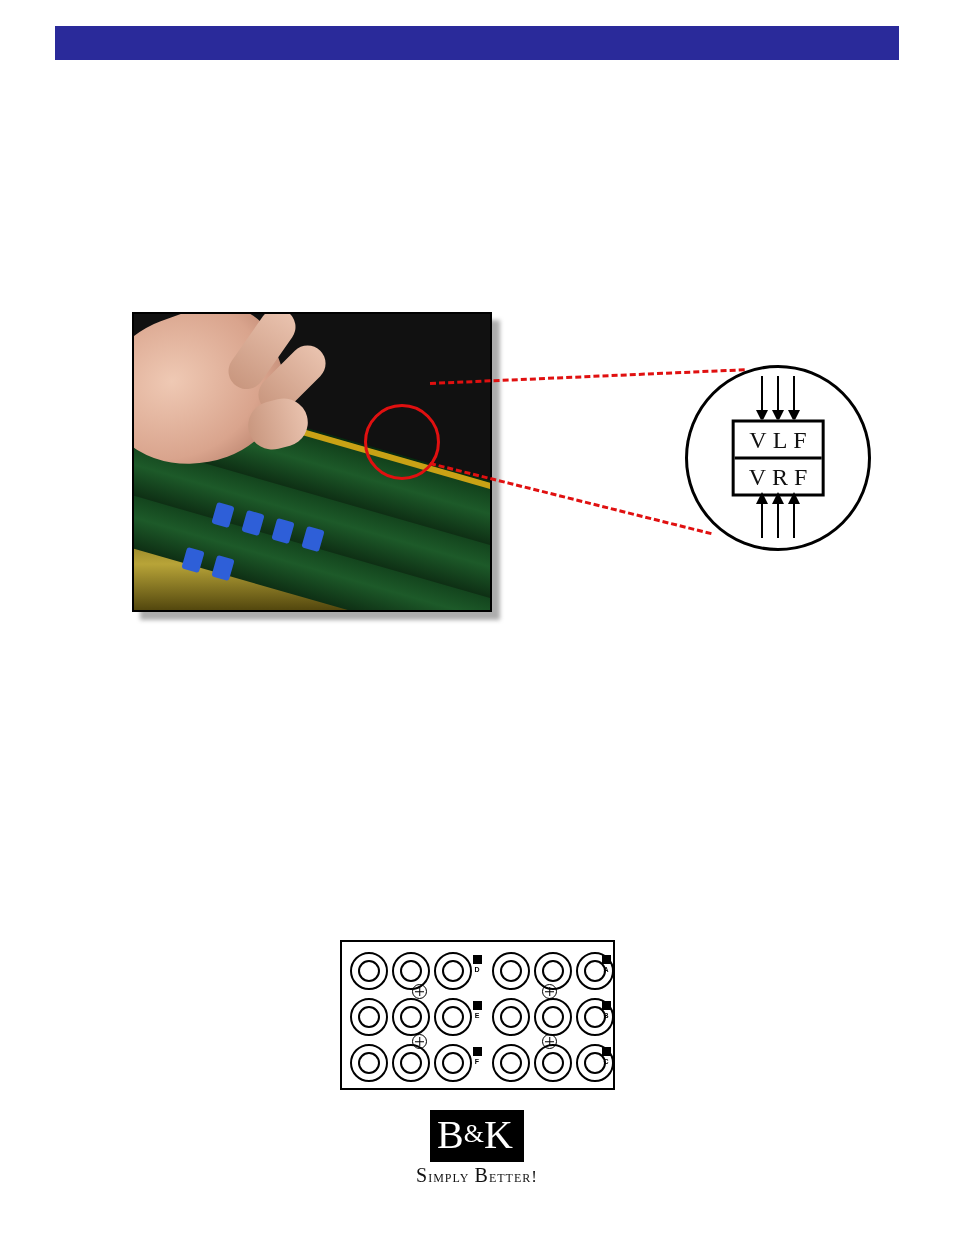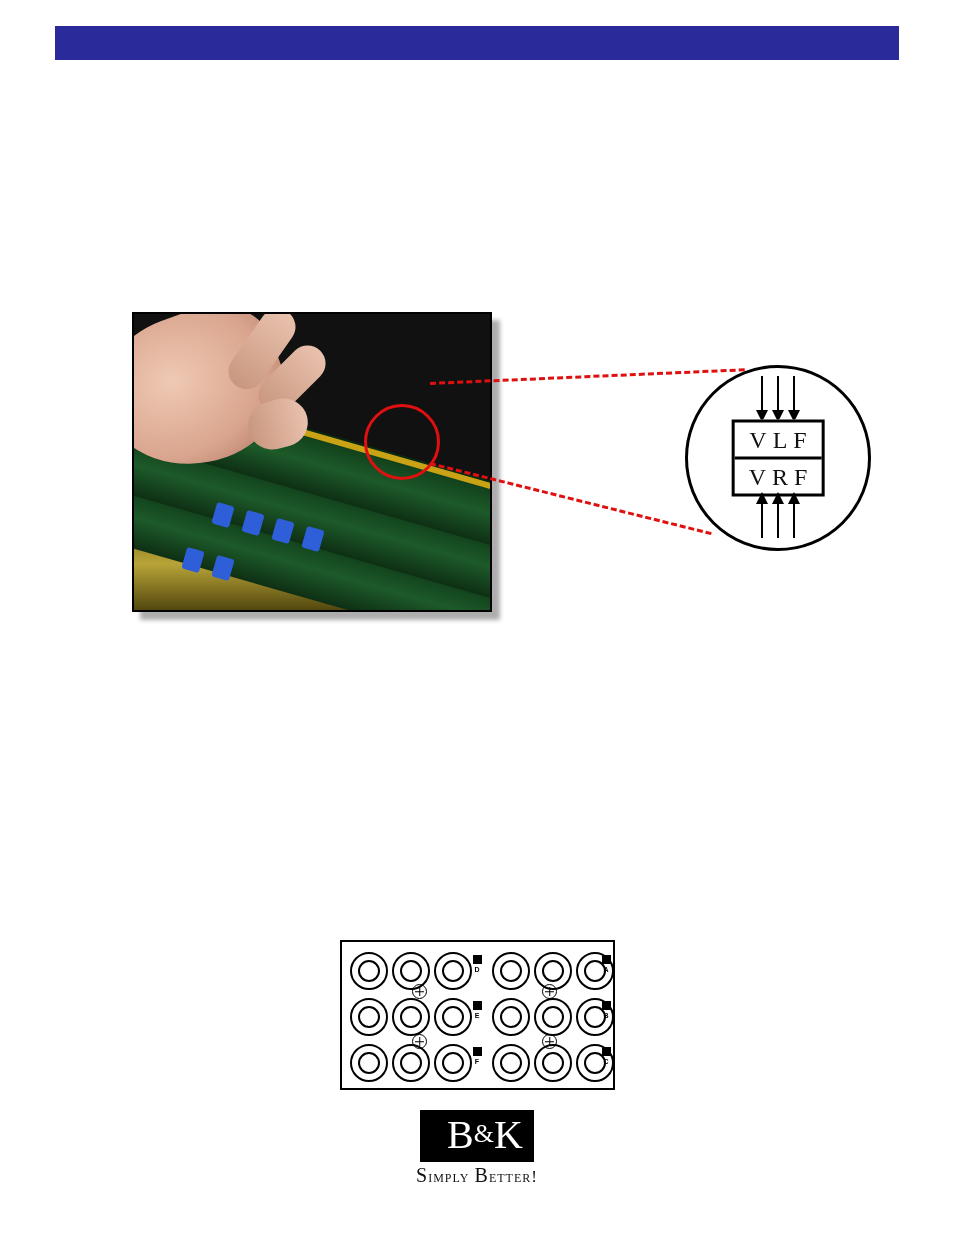--- a/index.html
+++ b/index.html
@@ -203,21 +203,21 @@
     position: absolute;
     left: 50%; transform: translateX(-50%);
     top: 1110px;
     width: 140px;
     text-align: center;
   }
   .logo-box {
     display: inline-block;
     background: #000;
     border: 3px solid #000;
-    padding: 2px 8px 4px 24px;
+    padding: 2px 8px 4px 4px;
   }
   .logo-text {
     font-family: "Times New Roman", serif;
     color: #fff;
     font-size: 40px;
     line-height: 1;
     letter-spacing: 0;
   }
   .logo-amp { font-size: 26px; vertical-align: 6px; }
   .tagline {

